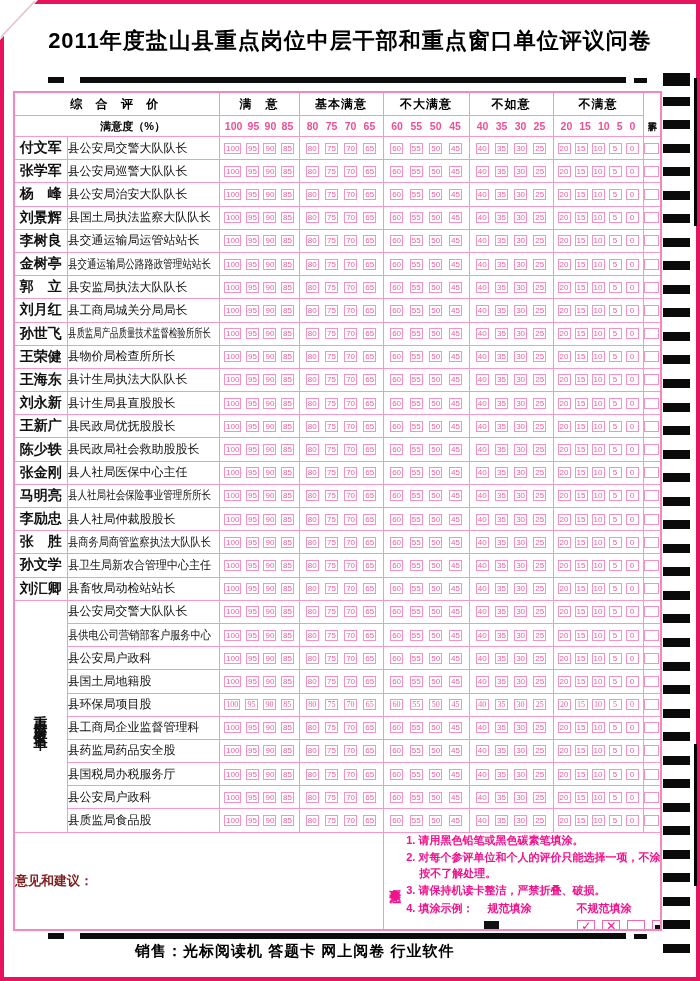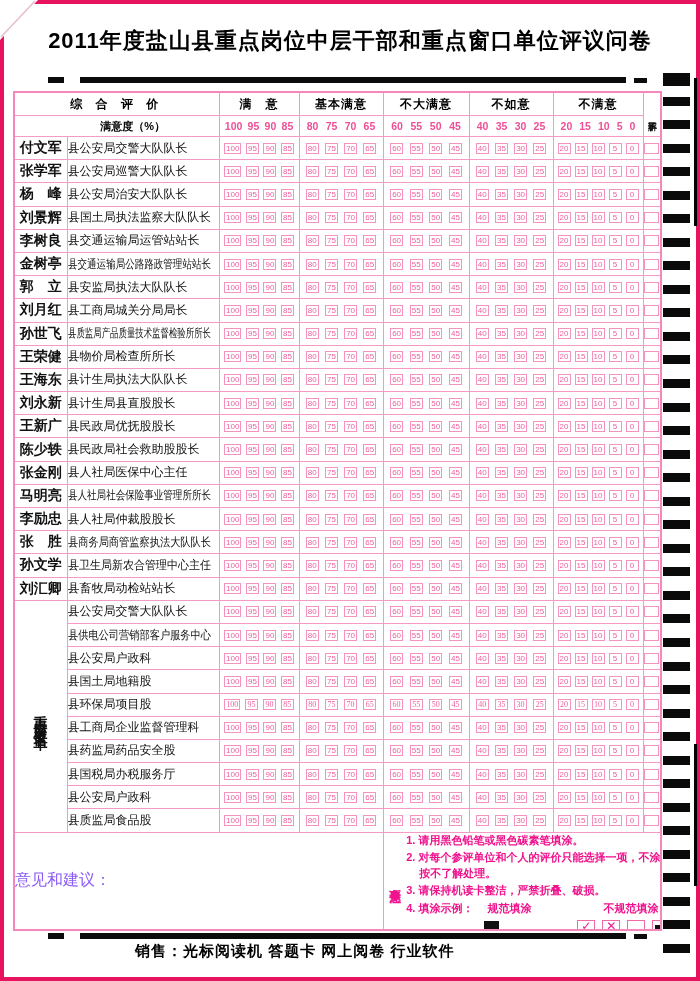--- a/index.html
+++ b/index.html
@@ -32,31 +32,31 @@
   .scale-row,.brow{display:flex;justify-content:space-evenly;align-items:center;width:100%;}
   .scale-row span{color:#ee4f96;font-size:10.5px;font-weight:bold;}
   .bubble{display:inline-block;border:1px solid #f493be;color:#ee5f9e;font-size:8px;
     line-height:9px;height:9px;min-width:9px;padding:0 1px;text-align:center;background:#fff;}
   .unk-box{display:block;margin:0 auto;width:13px;height:9px;border:1px solid #f493be;background:#fff;}
   td.name-cell{font-size:14px;font-weight:bold;text-align:center;white-space:nowrap;}
   td.pos-cell{font-size:12px;font-weight:500;white-space:nowrap;padding-left:6px;}
   td.pos-cell .fit-inner{display:inline-block;transform-origin:0 50%;white-space:nowrap;}
   td.win-label .vtext{font-size:14px;font-weight:bold;letter-spacing:3px;}
   
-  td.sugg-cell{vertical-align:top;padding:8px 0 0 16px;font-size:16px;font-weight:normal;color:#8b5cf6;}
+  td.sugg-cell{vertical-align:top;padding:8px 0 0 16px;font-size:13px;font-weight:bold;color:#7f1d1d;}
   td.notes-cell{vertical-align:top;padding:0;}
   .notes-wrap{display:flex;align-items:center;height:96px;}
   .notes-label{writing-mode:vertical-rl;text-orientation:upright;color:#f0128c;font-size:11.5px;
     font-weight:bold;line-height:1.1;margin:0 3px 0 5px;flex:0 0 auto;}
   .notes-list{flex:1;color:#f0128c;font-size:11px;font-weight:bold;line-height:1.45;padding:3px 2px 0 2px;}
   .notes-list .nline{padding-left:13px;text-indent:-13px;margin-bottom:1px;}
   .note4{display:flex;margin-top:2px;}
   .note4 .lbl4{flex:0 0 auto;}
   .note4 .g1{margin-left:14px;}
-  .note4 .g2{margin-left:72px;}
+  .note4 .g2{margin-left:45px;}
   .exrow{display:flex;align-items:center;margin-top:3px;margin-left:78px;}
   .ex-good{width:15px;height:10px;background:#111;display:inline-block;}
   .ex-bad{display:flex;gap:7px;margin-left:78px;}
   .ex-box{position:relative;width:16px;height:10px;border:1.5px solid #f06aa8;display:inline-flex;
     align-items:center;justify-content:center;color:#f0128c;font-size:12px;font-weight:bold;line-height:1;background:#fff;}
   .ex-box.partial::after{content:"";position:absolute;left:2px;bottom:1px;width:7px;height:5px;background:#111;}
   .page-footer{position:absolute;left:135px;top:942px;font-size:15px;font-weight:bold;
     letter-spacing:1px;color:#000;z-index:2;}
 </style>
 </head>

